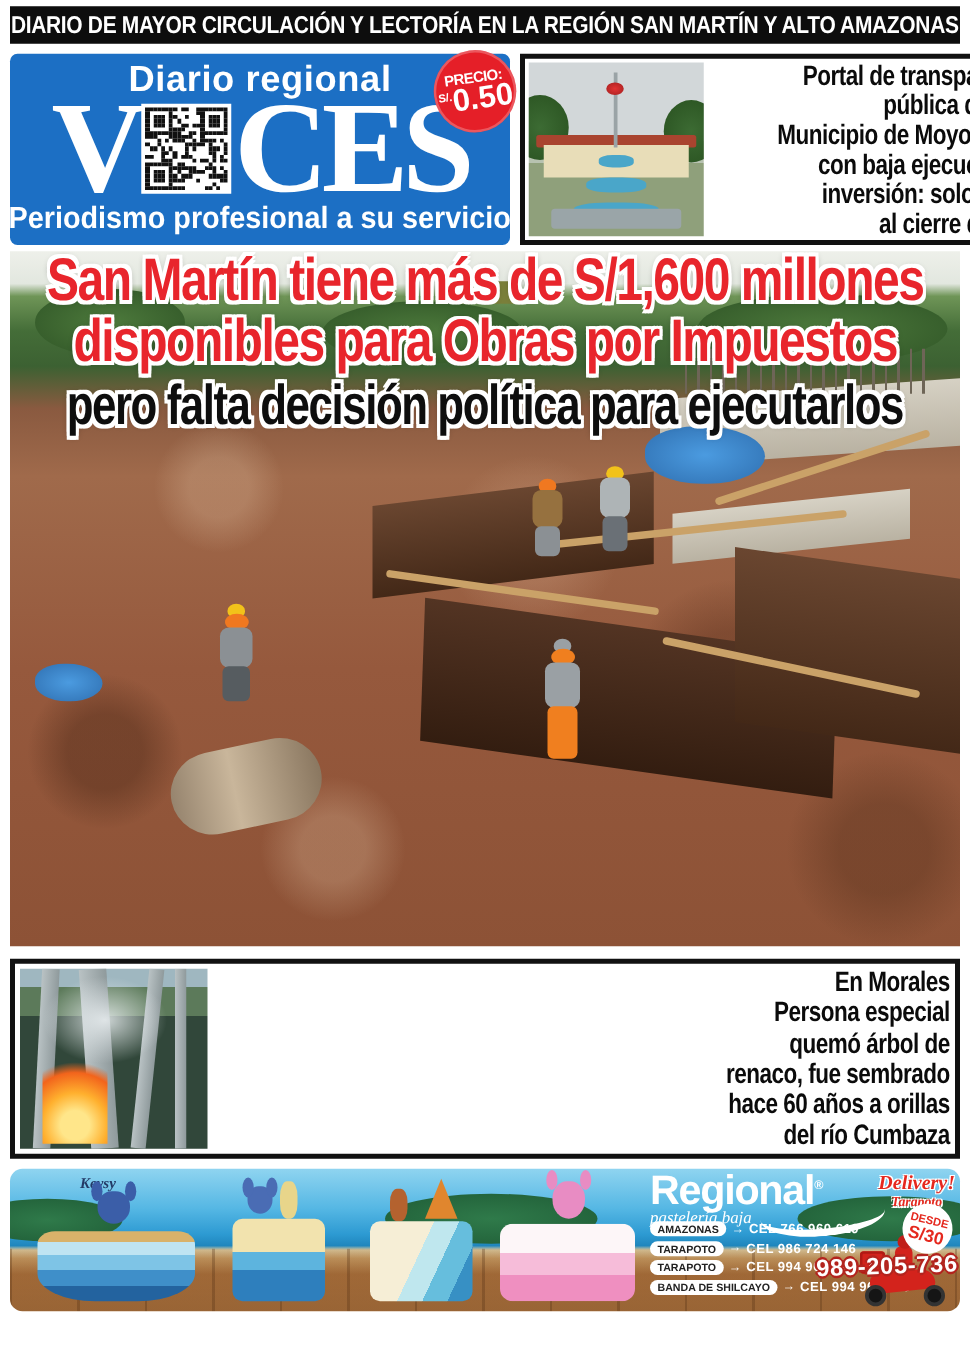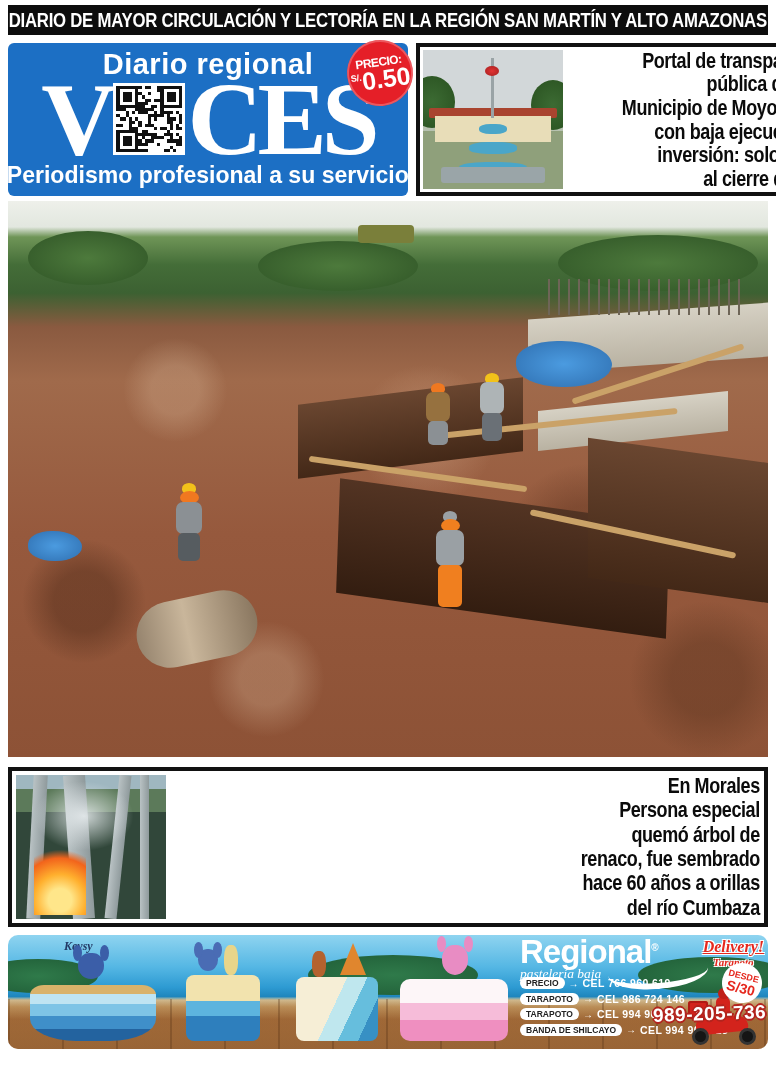--- a/index.html
+++ b/index.html
@@ -131,21 +131,21 @@
   .cname{position:absolute;font-family:var(--serif);font-style:italic;font-weight:700;}
   .char{position:absolute;border-radius:45% 45% 50% 50%;}
   .ear{position:absolute;width:9px;height:16px;border-radius:50%;}
   .brand{position:absolute;left:512px;top:0;color:#fff;}
   .brand .b1{font-weight:700;font-size:33px;letter-spacing:-1px;line-height:1;}
   .brand sup{font-size:10px;}
   .brand .b2{font-family:var(--serif);font-style:italic;font-size:13.5px;margin-top:-2px;}
   .smile{position:absolute;left:600px;top:20px;width:100px;height:34px;border-bottom:6px solid #fff;border-radius:50%;transform:rotate(-5deg);}
   .delivery{position:absolute;right:4px;top:3px;text-align:center;color:#e5281e;font-family:var(--serif);font-style:italic;font-weight:700;
     text-shadow:-1px -1px 0 #fff,1px -1px 0 #fff,-1px 1px 0 #fff,1px 1px 0 #fff;}
-  .delivery .d1{font-size:16px;text-decoration:underline;}
+  .delivery .d1{font-size:16px;}
   .delivery .d2{font-size:11px;}
   .contacts{position:absolute;left:512px;top:42px;display:flex;flex-direction:column;gap:3.5px;}
   .contact{display:flex;align-items:center;gap:4px;}
   .pill{background:#fff;border-radius:8px;padding:1px 6px;font-weight:700;color:#222;font-size:8.5px;white-space:pre;}
   .c-arrow{color:#fff;font-size:10px;font-weight:700;}
   .c-phone{color:#fff;font-weight:700;font-size:10.5px;letter-spacing:.4px;white-space:pre;}
   .scooter{position:absolute;right:8px;bottom:4px;width:74px;height:64px;}
   .sc-wheel{position:absolute;width:17px;height:17px;border-radius:50%;background:#151515;border:3px solid #333;}
   .sc-body{position:absolute;left:10px;bottom:12px;width:52px;height:16px;background:#d3231c;border-radius:8px 14px 6px 6px;transform:rotate(-6deg);}
   .sc-box{position:absolute;left:2px;bottom:26px;width:20px;height:18px;background:#d3231c;border-radius:3px;box-shadow:inset 0 0 0 2px #b01a14;}
@@ -475,20 +475,25 @@
       <div class="w-helmet" style="background:#f07820;"></div>
       <div class="w-body" style="width:24px;height:30px;background:#96713f;"></div>
       <div class="w-legs" style="width:20px;height:24px;background:#8b9094;"></div>
     </div>
     <div class="worker" style="left:472px;top:172px;">
       <div class="w-helmet" style="background:#f2c21a;"></div>
       <div class="w-body" style="width:24px;height:32px;background:#aeb4b6;"></div>
       <div class="w-legs" style="width:20px;height:28px;background:#6a7076;"></div>
     </div>
 
+    <div class="hl-wrap">
+      <span class="hl-red outline-w">San Martín tiene más de S/1,600 millones
+disponibles para Obras por Impuestos</span>
+      <span class="hl-black outline-w">pero falta decisión política para ejecutarlos</span>
+    </div>
 
   </div>
 
   <div class="secondary-row">
 
     <div class="story">
       <div class="photo photo-fire">
         <div class="trunk" style="left:14px;width:14px;transform:rotate(3deg);"></div>
         <div class="trunk" style="left:52px;width:22px;transform:rotate(-4deg);"></div>
         <div class="trunk" style="left:96px;width:12px;transform:rotate(6deg);"></div>
@@ -555,21 +560,21 @@
       <div class="b2">pastelería baja</div>
     </div>
     <div class="smile"></div>
     <div class="delivery">
       <div class="d1">Delivery!</div>
       <div class="d2">Tarapoto</div>
     </div>
 
     <div class="contacts">
       <div class="contact">
-        <span class="pill">PRECIO</span>
+        <span class="pill">AMAZONAS</span>
         <span class="c-arrow">→</span>
         <span class="c-phone">CEL 766 960 619</span>
       </div>
       <div class="contact">
         <span class="pill">TARAPOTO</span>
         <span class="c-arrow">→</span>
         <span class="c-phone">CEL 986 724 146</span>
       </div>
       <div class="contact">
         <span class="pill">TARAPOTO</span>

